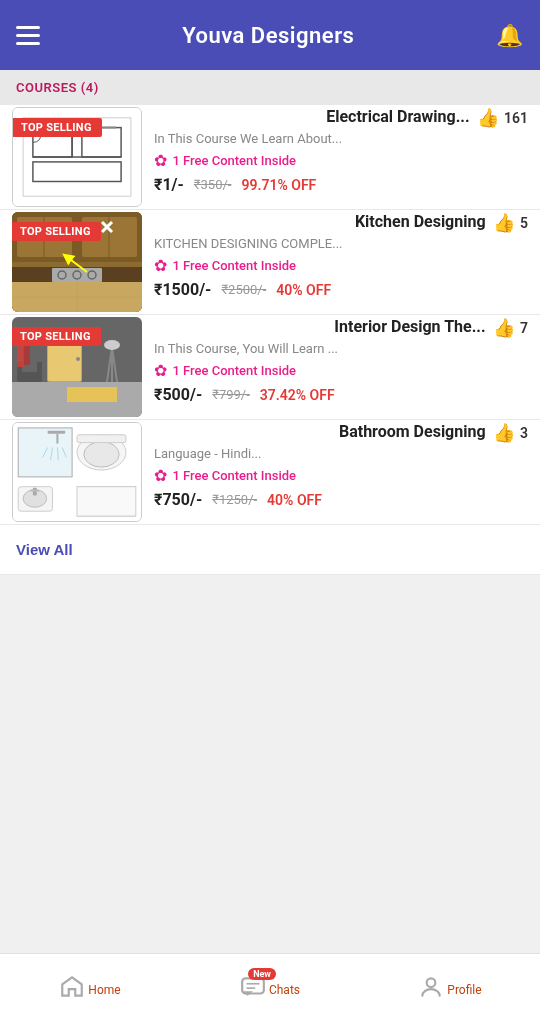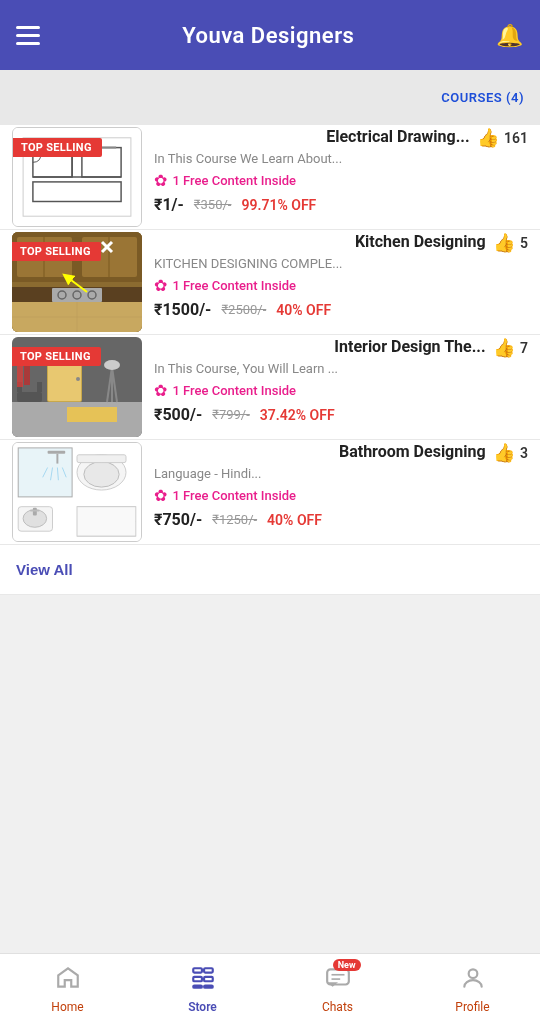--- a/index.html
+++ b/index.html
@@ -35,26 +35,25 @@
       display: block;
       width: 24px;
       height: 3px;
       background: white;
       border-radius: 2px;
     }
 
     
     .section-label {
       background: #e8e8e8;
-      padding: 20px 16px;
+      padding: 10px 16px;
       font-size: 13px;
-      color: #1d4ed8;
+      color: #be185d;
       font-weight: 600;
       letter-spacing: 0.5px;
-      text-align: right;
     }
 
     
     .courses-list {
       background: white;
     }
 
     .course-item {
       display: flex;
       padding: 2px 12px;
@@ -204,21 +203,20 @@
       width: 540px;
       height: 72px;
       background: white;
       border-top: 1px solid #e0e0e0;
       display: flex;
       align-items: center;
     }
     .nav-item {
       flex: 1;
       display: flex;
-      flex-direction: column;
       align-items: center;
       justify-content: center;
       cursor: pointer;
       height: 100%;
       gap: 3px;
     }
     .nav-icon {
       font-size: 24px;
       color: #aaa;
     }
@@ -483,33 +481,20 @@
 
   <div class="nav-item">
     <span class="nav-icon">
       <svg width="26" height="26" viewBox="0 0 24 24" fill="none" xmlns="http://www.w3.org/2000/svg">
         <path d="M3 9.5L12 3L21 9.5V20H15V14H9V20H3V9.5Z" stroke="#aaa" stroke-width="2" fill="none"></path>
       </svg>
     </span>
     <span class="nav-label">Home</span>
   </div>
 
-  <div class="nav-item">
-    <span class="nav-icon active">
-      <svg width="26" height="26" viewBox="0 0 24 24" fill="none" xmlns="http://www.w3.org/2000/svg">
-        <rect x="3" y="3" width="8" height="4" rx="1" stroke="#4a4db5" stroke-width="2" fill="none"></rect>
-        <rect x="13" y="3" width="8" height="4" rx="1" stroke="#4a4db5" stroke-width="2" fill="none"></rect>
-        <rect x="3" y="11" width="8" height="4" rx="1" stroke="#4a4db5" stroke-width="2" fill="none"></rect>
-        <rect x="13" y="11" width="8" height="4" rx="1" stroke="#4a4db5" stroke-width="2" fill="none"></rect>
-        <rect x="3" y="19" width="8" height="2" rx="1" stroke="#4a4db5" stroke-width="2" fill="none"></rect>
-        <rect x="13" y="19" width="8" height="2" rx="1" stroke="#4a4db5" stroke-width="2" fill="none"></rect>
-      </svg>
-    </span>
-    <span class="nav-label active">Store</span>
-  </div>
 
   <div class="nav-item">
     <div class="nav-chat-wrapper">
       <span class="nav-icon">
         <svg width="26" height="26" viewBox="0 0 24 24" fill="none" xmlns="http://www.w3.org/2000/svg">
           <rect x="2" y="4" width="20" height="14" rx="3" stroke="#aaa" stroke-width="2" fill="none"></rect>
           <path d="M7 20L12 16H2L7 20Z" fill="#aaa"></path>
           <line x1="6" y1="9" x2="18" y2="9" stroke="#aaa" stroke-width="1.5"></line>
           <line x1="6" y1="13" x2="14" y2="13" stroke="#aaa" stroke-width="1.5"></line>
         </svg>

